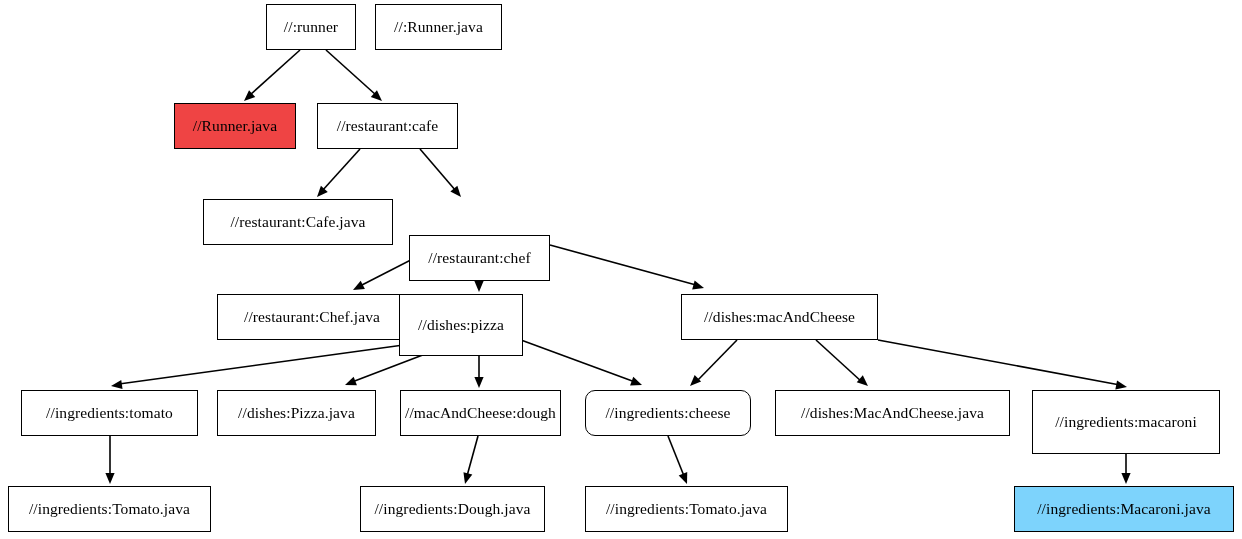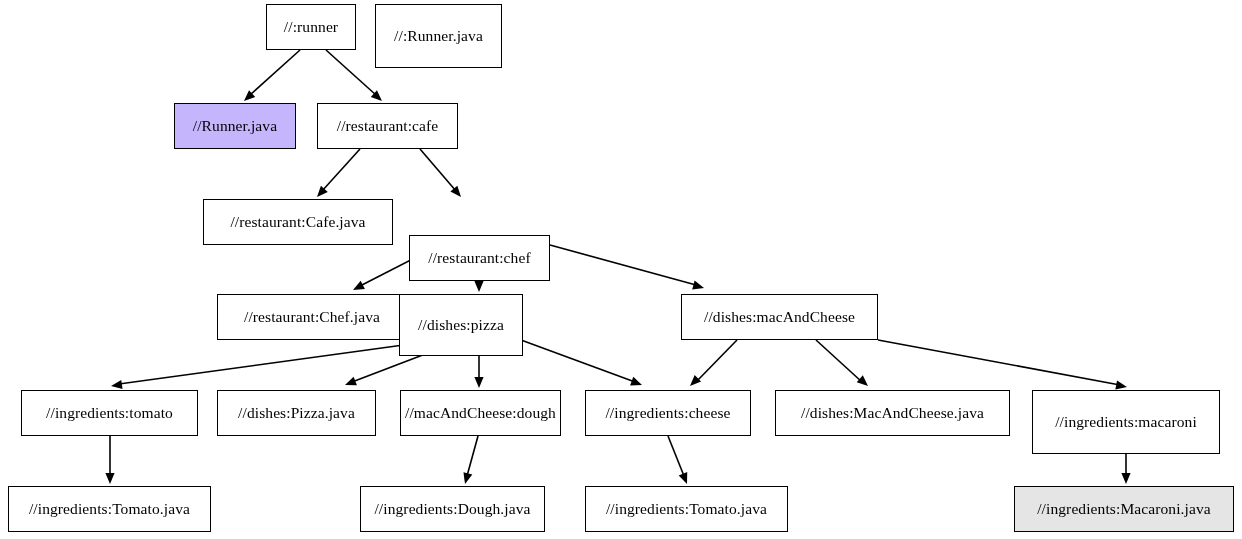--- a/index.html
+++ b/index.html
@@ -89,24 +89,24 @@
         <polygon points="687,484 678.674356618791,475.46515013084996 687.2285774590467,472.0791043815821" fill="#000000"></polygon>
         <polyline points="1126,436 1126,476" fill="none" stroke="#000000" stroke-width="1.6"></polyline>
         <polygon points="1126,484 1121.4,473 1130.6,473" fill="#000000"></polygon>
       </g>
   </svg>
 
   <div id="nodes-layer">
       <div class="graph-node" style="left: 266px; top: 4px; width: 90px; height: 46px; background: rgb(255, 255, 255); border-color: rgb(0, 0, 0);">
         <span class="node-label">//:runner</span>
       </div>
-      <div class="graph-node" style="left: 375px; top: 4px; width: 127px; height: 64px; background: rgb(255, 255, 255); border-color: rgb(0, 0, 0);">
+      <div class="graph-node" style="left: 375px; top: 4px; width: 127px; height: 46px; background: rgb(255, 255, 255); border-color: rgb(0, 0, 0);">
         <span class="node-label">//:Runner.java</span>
       </div>
-      <div class="graph-node" style="left: 174px; top: 103px; width: 122px; height: 46px; background: #c4b5fd; border-color: rgb(0, 0, 0);">
+      <div class="graph-node" style="left: 174px; top: 103px; width: 122px; height: 46px; background: #ef4444; border-color: rgb(0, 0, 0);">
         <span class="node-label">//Runner.java</span>
       </div>
       <div class="graph-node" style="left: 317px; top: 103px; width: 141px; height: 46px; background: rgb(255, 255, 255); border-color: rgb(0, 0, 0);">
         <span class="node-label">//restaurant:cafe</span>
       </div>
       <div class="graph-node" style="left: 203px; top: 199px; width: 190px; height: 46px; background: rgb(255, 255, 255); border-color: rgb(0, 0, 0);">
         <span class="node-label">//restaurant:Cafe.java</span>
       </div>
       <div class="graph-node" style="left: 409px; top: 199px; width: 141px; height: 46px; background: rgb(255, 255, 255); border-color: rgb(0, 0, 0); margin-top: 36px;">
         <span class="node-label">//restaurant:chef</span>
@@ -122,36 +122,36 @@
       </div>
       <div class="graph-node" style="left: 21px; top: 390px; width: 177px; height: 46px; background: rgb(255, 255, 255); border-color: rgb(0, 0, 0);">
         <span class="node-label">//ingredients:tomato</span>
       </div>
       <div class="graph-node" style="left: 217px; top: 390px; width: 159px; height: 46px; background: rgb(255, 255, 255); border-color: rgb(0, 0, 0);">
         <span class="node-label">//dishes:Pizza.java</span>
       </div>
       <div class="graph-node" style="left: 400px; top: 390px; width: 161px; height: 46px; background: rgb(255, 255, 255); border-color: rgb(0, 0, 0);">
         <span class="node-label">//macAndCheese:dough</span>
       </div>
-      <div class="graph-node" style="left: 585px; top: 390px; width: 166px; height: 46px; background: rgb(255, 255, 255); border-color: rgb(0, 0, 0);">
+      <div class="graph-node" style="left: 585px; top: 390px; width: 166px; height: 46px; background: rgb(255, 255, 255); border-color: rgb(0, 0, 0); border-radius: 10px;">
         <span class="node-label">//ingredients:cheese</span>
       </div>
       <div class="graph-node" style="left: 775px; top: 390px; width: 235px; height: 46px; background: rgb(255, 255, 255); border-color: rgb(0, 0, 0);">
         <span class="node-label">//dishes:MacAndCheese.java</span>
       </div>
       <div class="graph-node" style="left: 1032px; top: 390px; width: 188px; height: 64px; background: rgb(255, 255, 255); border-color: rgb(0, 0, 0);">
         <span class="node-label">//ingredients:macaroni</span>
       </div>
       <div class="graph-node" style="left: 8px; top: 486px; width: 203px; height: 46px; background: rgb(255, 255, 255); border-color: rgb(0, 0, 0);">
         <span class="node-label">//ingredients:Tomato.java</span>
       </div>
       <div class="graph-node" style="left: 360px; top: 486px; width: 185px; height: 46px; background: rgb(255, 255, 255); border-color: rgb(0, 0, 0);">
         <span class="node-label">//ingredients:Dough.java</span>
       </div>
       <div class="graph-node" style="left: 585px; top: 486px; width: 203px; height: 46px; background: rgb(255, 255, 255); border-color: rgb(0, 0, 0);">
         <span class="node-label">//ingredients:Tomato.java</span>
       </div>
-      <div class="graph-node" style="left: 1014px; top: 486px; width: 220px; height: 46px; background: #e5e5e5; border-color: rgb(0, 0, 0);">
+      <div class="graph-node" style="left: 1014px; top: 486px; width: 220px; height: 46px; background: #7dd3fc; border-color: rgb(0, 0, 0);">
         <span class="node-label">//ingredients:Macaroni.java</span>
       </div>
     </div>
 
 </div>
 
 </body></html>

